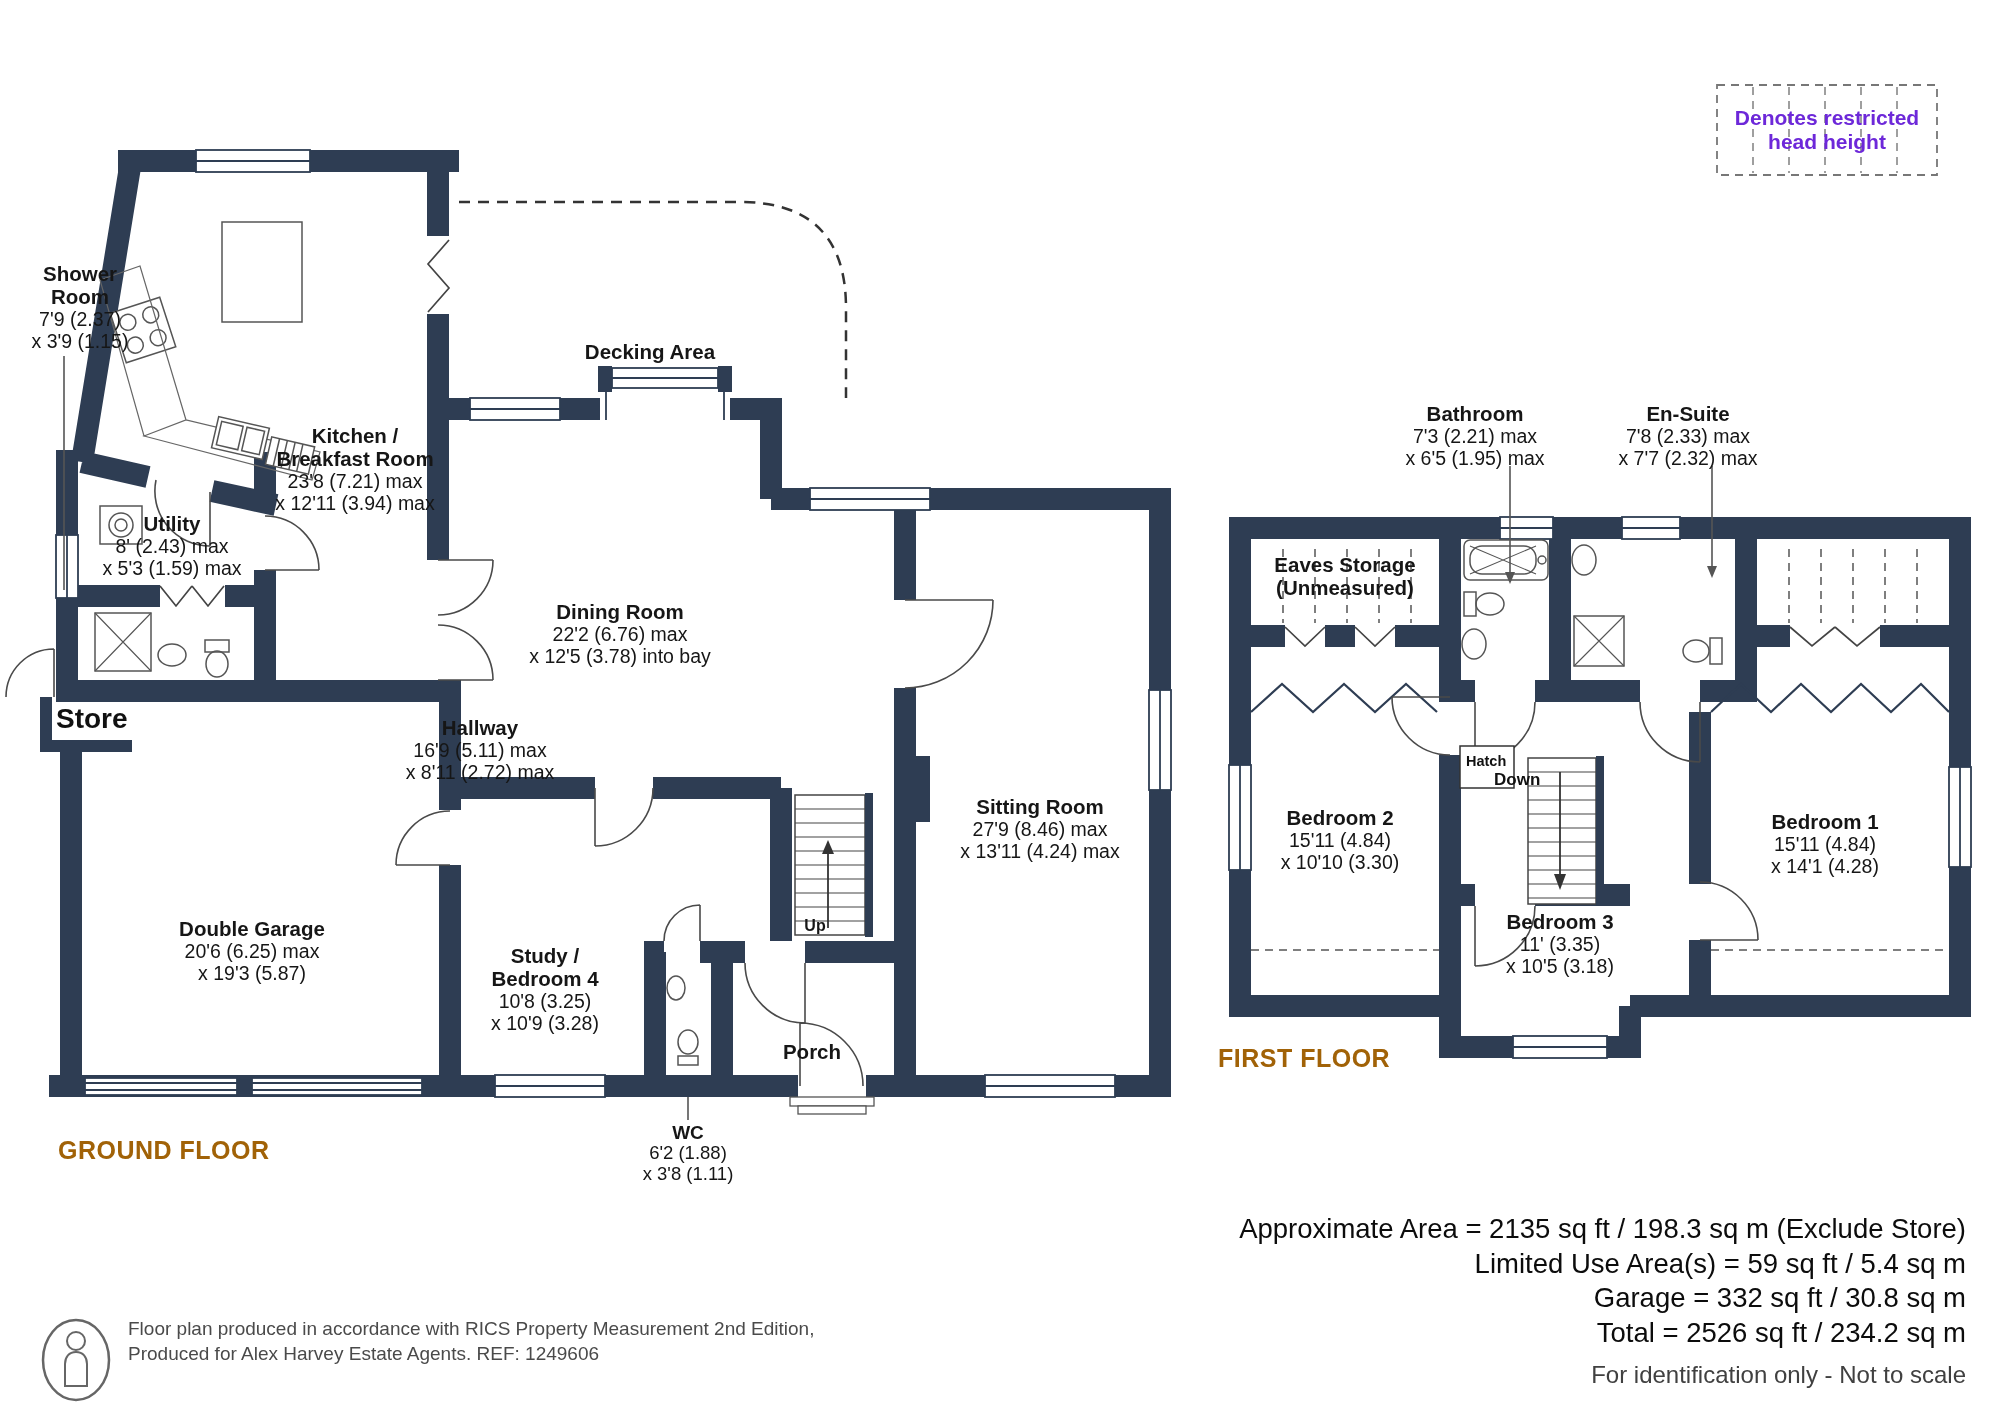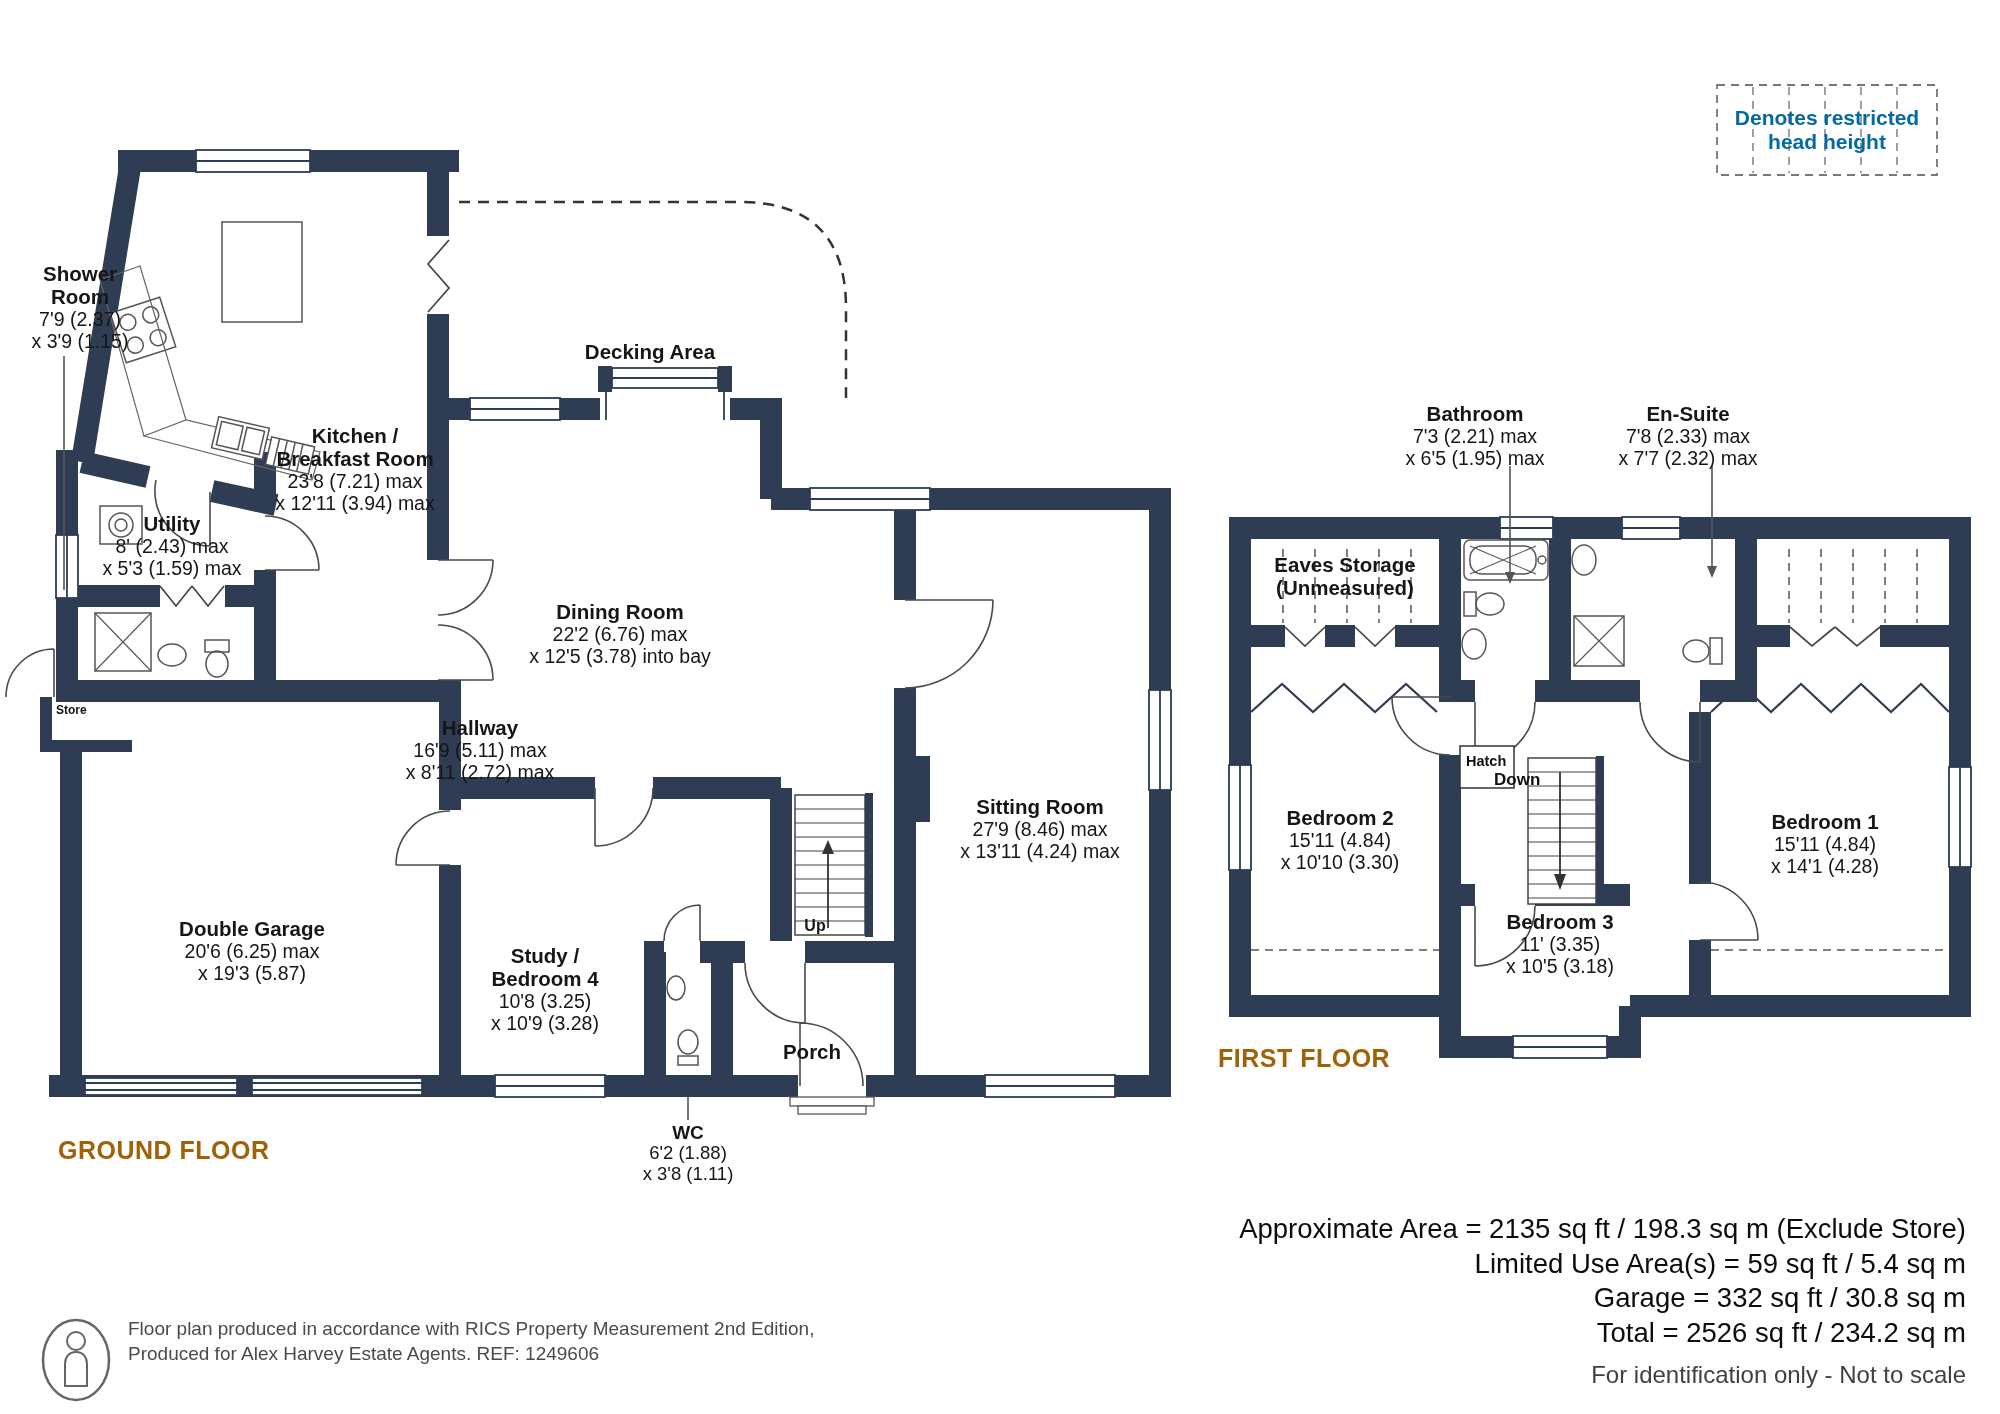--- a/index.html
+++ b/index.html
@@ -7,21 +7,21 @@
         font-family:"Liberation Sans",sans-serif;color:#111;}
   svg{position:absolute;left:0;top:0;}
   .lb{position:absolute;transform:translateX(-50%);text-align:center;white-space:nowrap;line-height:1.13;}
   .lb div{font-size:19.5px;color:#161616;}
   .lb .t1{font-weight:bold;font-size:20.5px;}
   .la{position:absolute;white-space:nowrap;}
   .title{position:absolute;font-weight:bold;font-size:25px;letter-spacing:.5px;color:#a16207;white-space:nowrap;margin-top:24px;}
   .small{font-size:16px !important;font-weight:bold;}
   .legendbox{position:absolute;left:1717px;top:85px;width:220px;height:90px;
      display:flex;align-items:center;justify-content:center;text-align:center;
-     font-weight:bold;font-size:21px;line-height:1.15;color:#0369a1;}
+     font-weight:bold;font-size:21px;line-height:1.15;color:#6d28d9;}
   .summary{position:absolute;right:34px;top:1212px;text-align:right;font-size:27.5px;line-height:1.26;color:#0c0c0c;}
   .summary .note{font-size:24px;margin-top:9px;color:#404040;}
   .credits{position:absolute;left:128px;top:1316px;font-size:19px;line-height:1.34;color:#4a4a4a;}
 </style>
 </head>
 <body>
 
 <div class="page">
 
 <svg width="2000" height="1414" viewBox="0 0 2000 1414">
@@ -252,21 +252,21 @@
   <div>8' (2.43) max</div>
   <div>x 5'3 (1.59) max</div>
 </div>
 
 <div class="lb" style="left:620px;top:600px">
   <div class="t1">Dining Room</div>
   <div>22'2 (6.76) max</div>
   <div>x 12'5 (3.78) into bay</div>
 </div>
 
-<div class="la" style="left:56px;top:703px;font-weight:bold;font-size:12px">
+<div class="la" style="left:56px;top:703px;font-weight:bold;font-size:28px">
   <span>Store</span>
 </div>
 
 <div class="lb" style="left:480px;top:716px">
   <div class="t1">Hallway</div>
   <div>16'9 (5.11) max</div>
   <div>x 8'11 (2.72) max</div>
 </div>
 
 <div class="lb" style="left:252px;top:917px">

